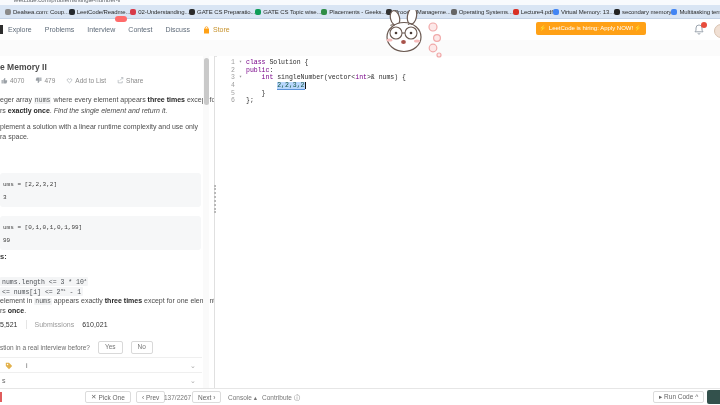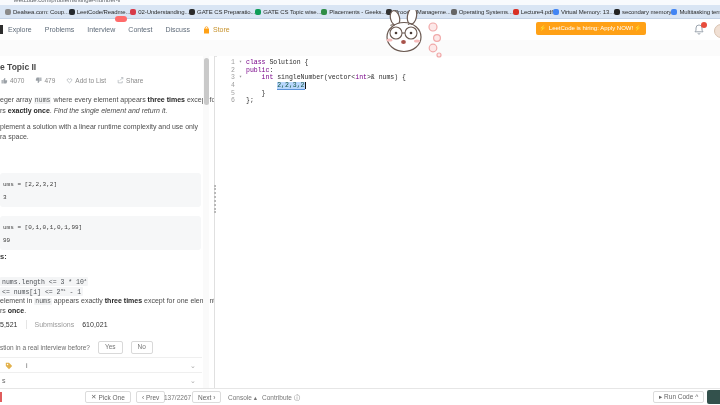--- a/index.html
+++ b/index.html
@@ -212,21 +212,21 @@
   </div>
   <div class="abs" id="autocomplete">
     <span class="dot"></span>
     <span>Autocomplete</span>
   </div>
   <span class="tool-ic" style="left:695px"></span>
   <span class="tool-ic" style="left:708px;border-radius:50%"></span>
 </div>
 
 <div class="abs" id="left-panel">
-  <div class="abs" id="prob-title">e Topic II</div>
+  <div class="abs" id="prob-title">e Memory II</div>
 
   <div class="abs" id="stats-row">
     <span class="stat">
       <svg width="7" height="7" viewBox="0 0 12 12">
         <path d="M1 5h2v6H1zM4 11h4.6c.6 0 1.1-.4 1.2-1l.9-3.3c.2-.7-.3-1.3-1-1.3H7l.5-2.6C7.7 1.9 6.4 1.3 5.8 2.2L4 5z" fill="#9aa0a6"></path>
       </svg>
       <span>4070</span>
     </span>
     <span class="stat">
       <svg width="7" height="7" viewBox="0 0 12 12" style="transform:rotate(180deg)">

